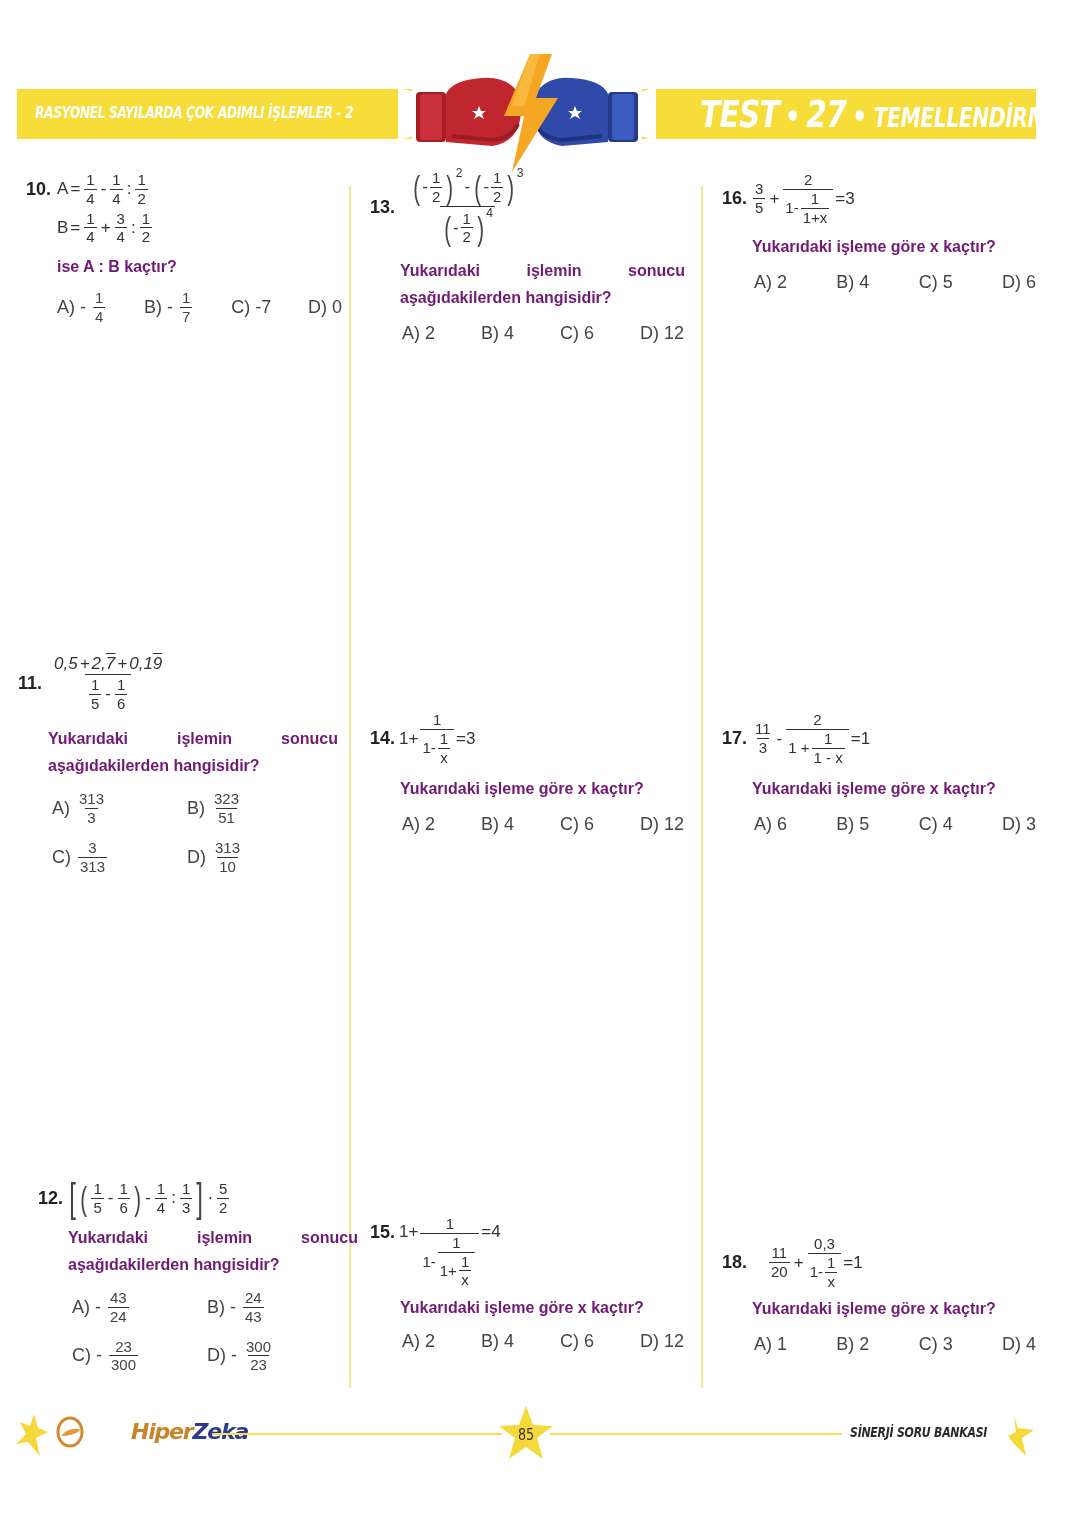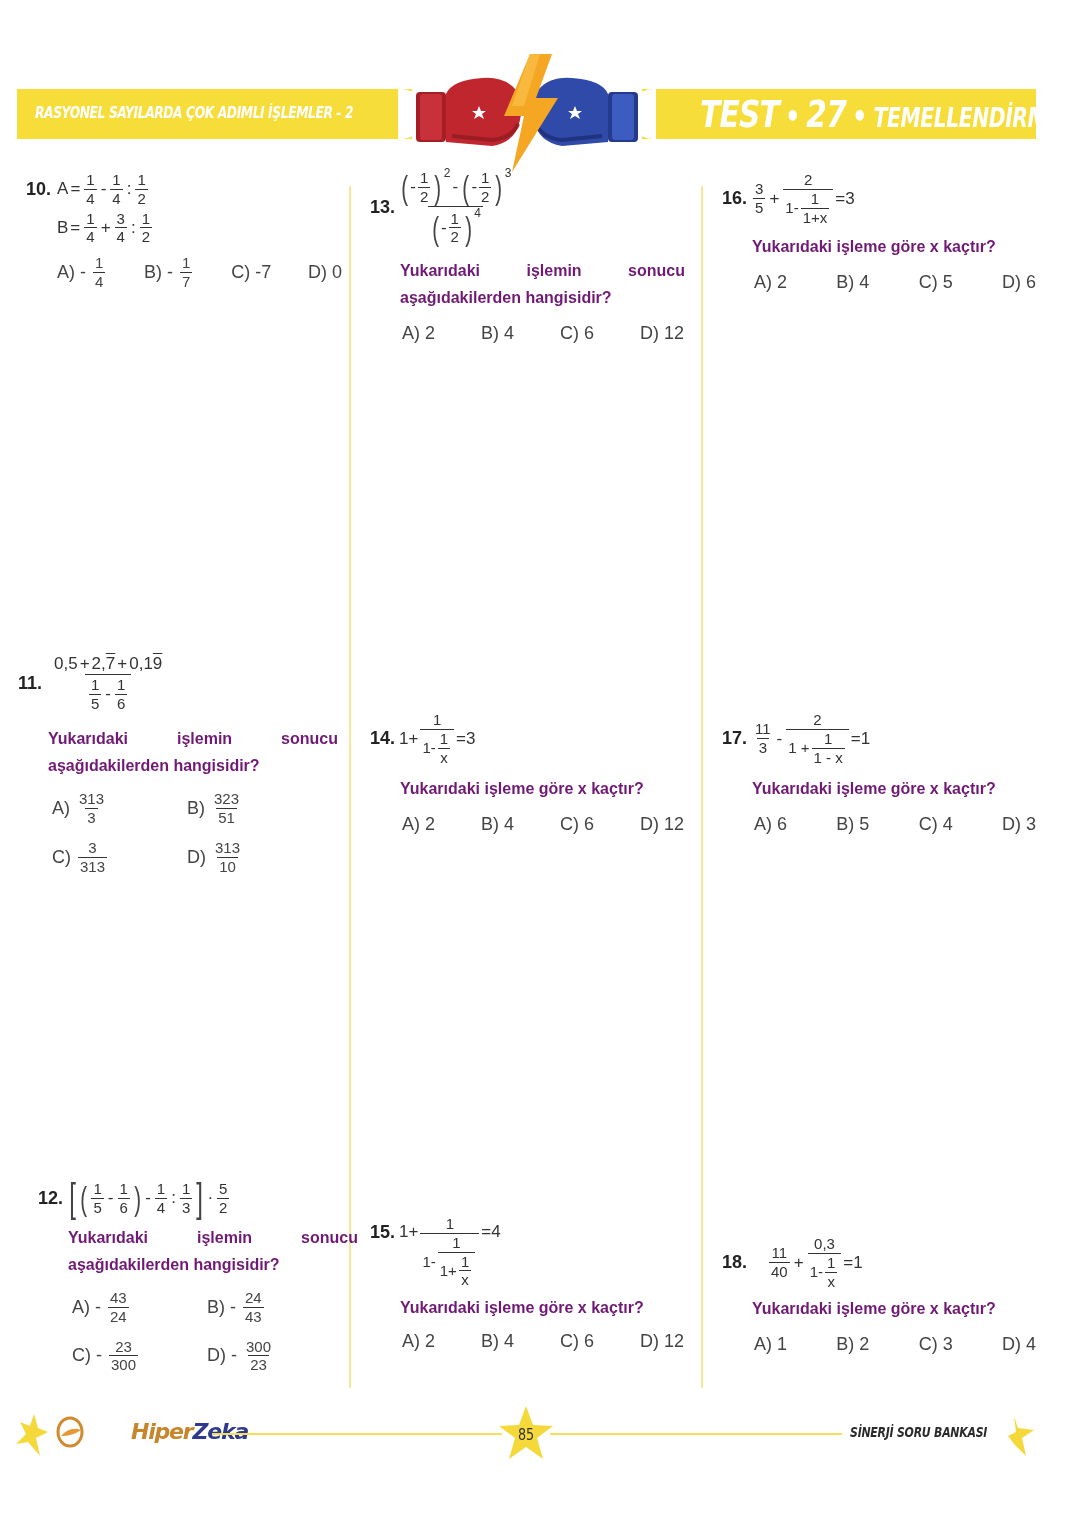--- a/index.html
+++ b/index.html
@@ -124,20 +124,21 @@
           <span class="n">3</span>
           <span class="d">4</span>
         </span>
       <span class="op">:</span>
       <span class="frac sm">
           <span class="n">1</span>
           <span class="d">2</span>
         </span>
     </span>
   </div>
+  <div class="bold-text" style="margin-left:31px; margin-top:8px;">ise A : B kaçtır?</div>
   <div class="ans-row" style="margin-left:31px; margin-top:10px; width:285px;">
     <span class="opt">
         <span>A)</span>
         <span>-</span>
         <span class="frac sm">
           <span class="n">1</span>
           <span class="d">4</span>
         </span>
       </span>
     <span class="opt">
@@ -156,21 +157,21 @@
         <span>D)</span>
         <span>0</span>
       </span>
   </div>
 </div>
 
 <div class="q" style="left:18px; top:655px; width:320px;">
   <div style="display:flex; align-items:center;">
     <span class="qnum" style="margin-right:8px;">11.</span>
     <span class="frac">
-      <span class="n" style="font-size:17px;">
+      <span class="n" style="font-size:17px;font-style:italic;">
         <span>0,5</span><span class="op">+</span><span>2,</span><span class="ovl">7</span><span class="op">+</span><span>0,1</span><span class="ovl">9</span>
       </span>
       <span class="d" style="display:flex; align-items:center; padding-top:2px;">
         <span class="frac sm" style="border:none;">
             <span class="n">1</span>
             <span class="d">5</span>
           </span>
         <span class="op">-</span>
         <span class="frac sm" style="border:none;">
             <span class="n">1</span>
@@ -278,21 +279,21 @@
         <span class="frac sm">
           <span class="n">300</span>
           <span class="d">23</span>
         </span>
       </span>
   </div>
 </div>
 
 <div class="q" style="left:370px; top:170px; width:318px;">
   <div style="display:flex; align-items:center;">
-    <span class="qnum" style="margin-right:0;">13.</span>
+    <span class="qnum" style="margin-right:12px;">13.</span>
     <span class="frac">
       <span class="n" style="display:flex; align-items:center;">
         <span class="par">(</span>
           <span>-</span>
           <span class="frac sm">
             <span class="n">1</span>
             <span class="d">2</span>
           </span>
           <span class="par">)</span>
           <sup>2</sup>
@@ -508,21 +509,21 @@
       </span>
   </div>
 </div>
 
 <div class="q" style="left:722px; top:1236px; width:318px;">
   <div style="display:flex; align-items:center;">
     <span class="qnum" style="margin-right:20px;">18.</span>
     <span class="m">
       <span class="frac sm">
           <span class="n">11</span>
-          <span class="d">40</span>
+          <span class="d">20</span>
         </span>
       <span class="op">+</span>
       <span class="frac">
         <span class="n sm">0,3</span>
         <span class="d sm" style="display:flex; align-items:center;">
             <span>1-</span>
             <span class="frac" style="border:none;">
               <span class="n">1</span>
               <span class="d">x</span>
             </span>

